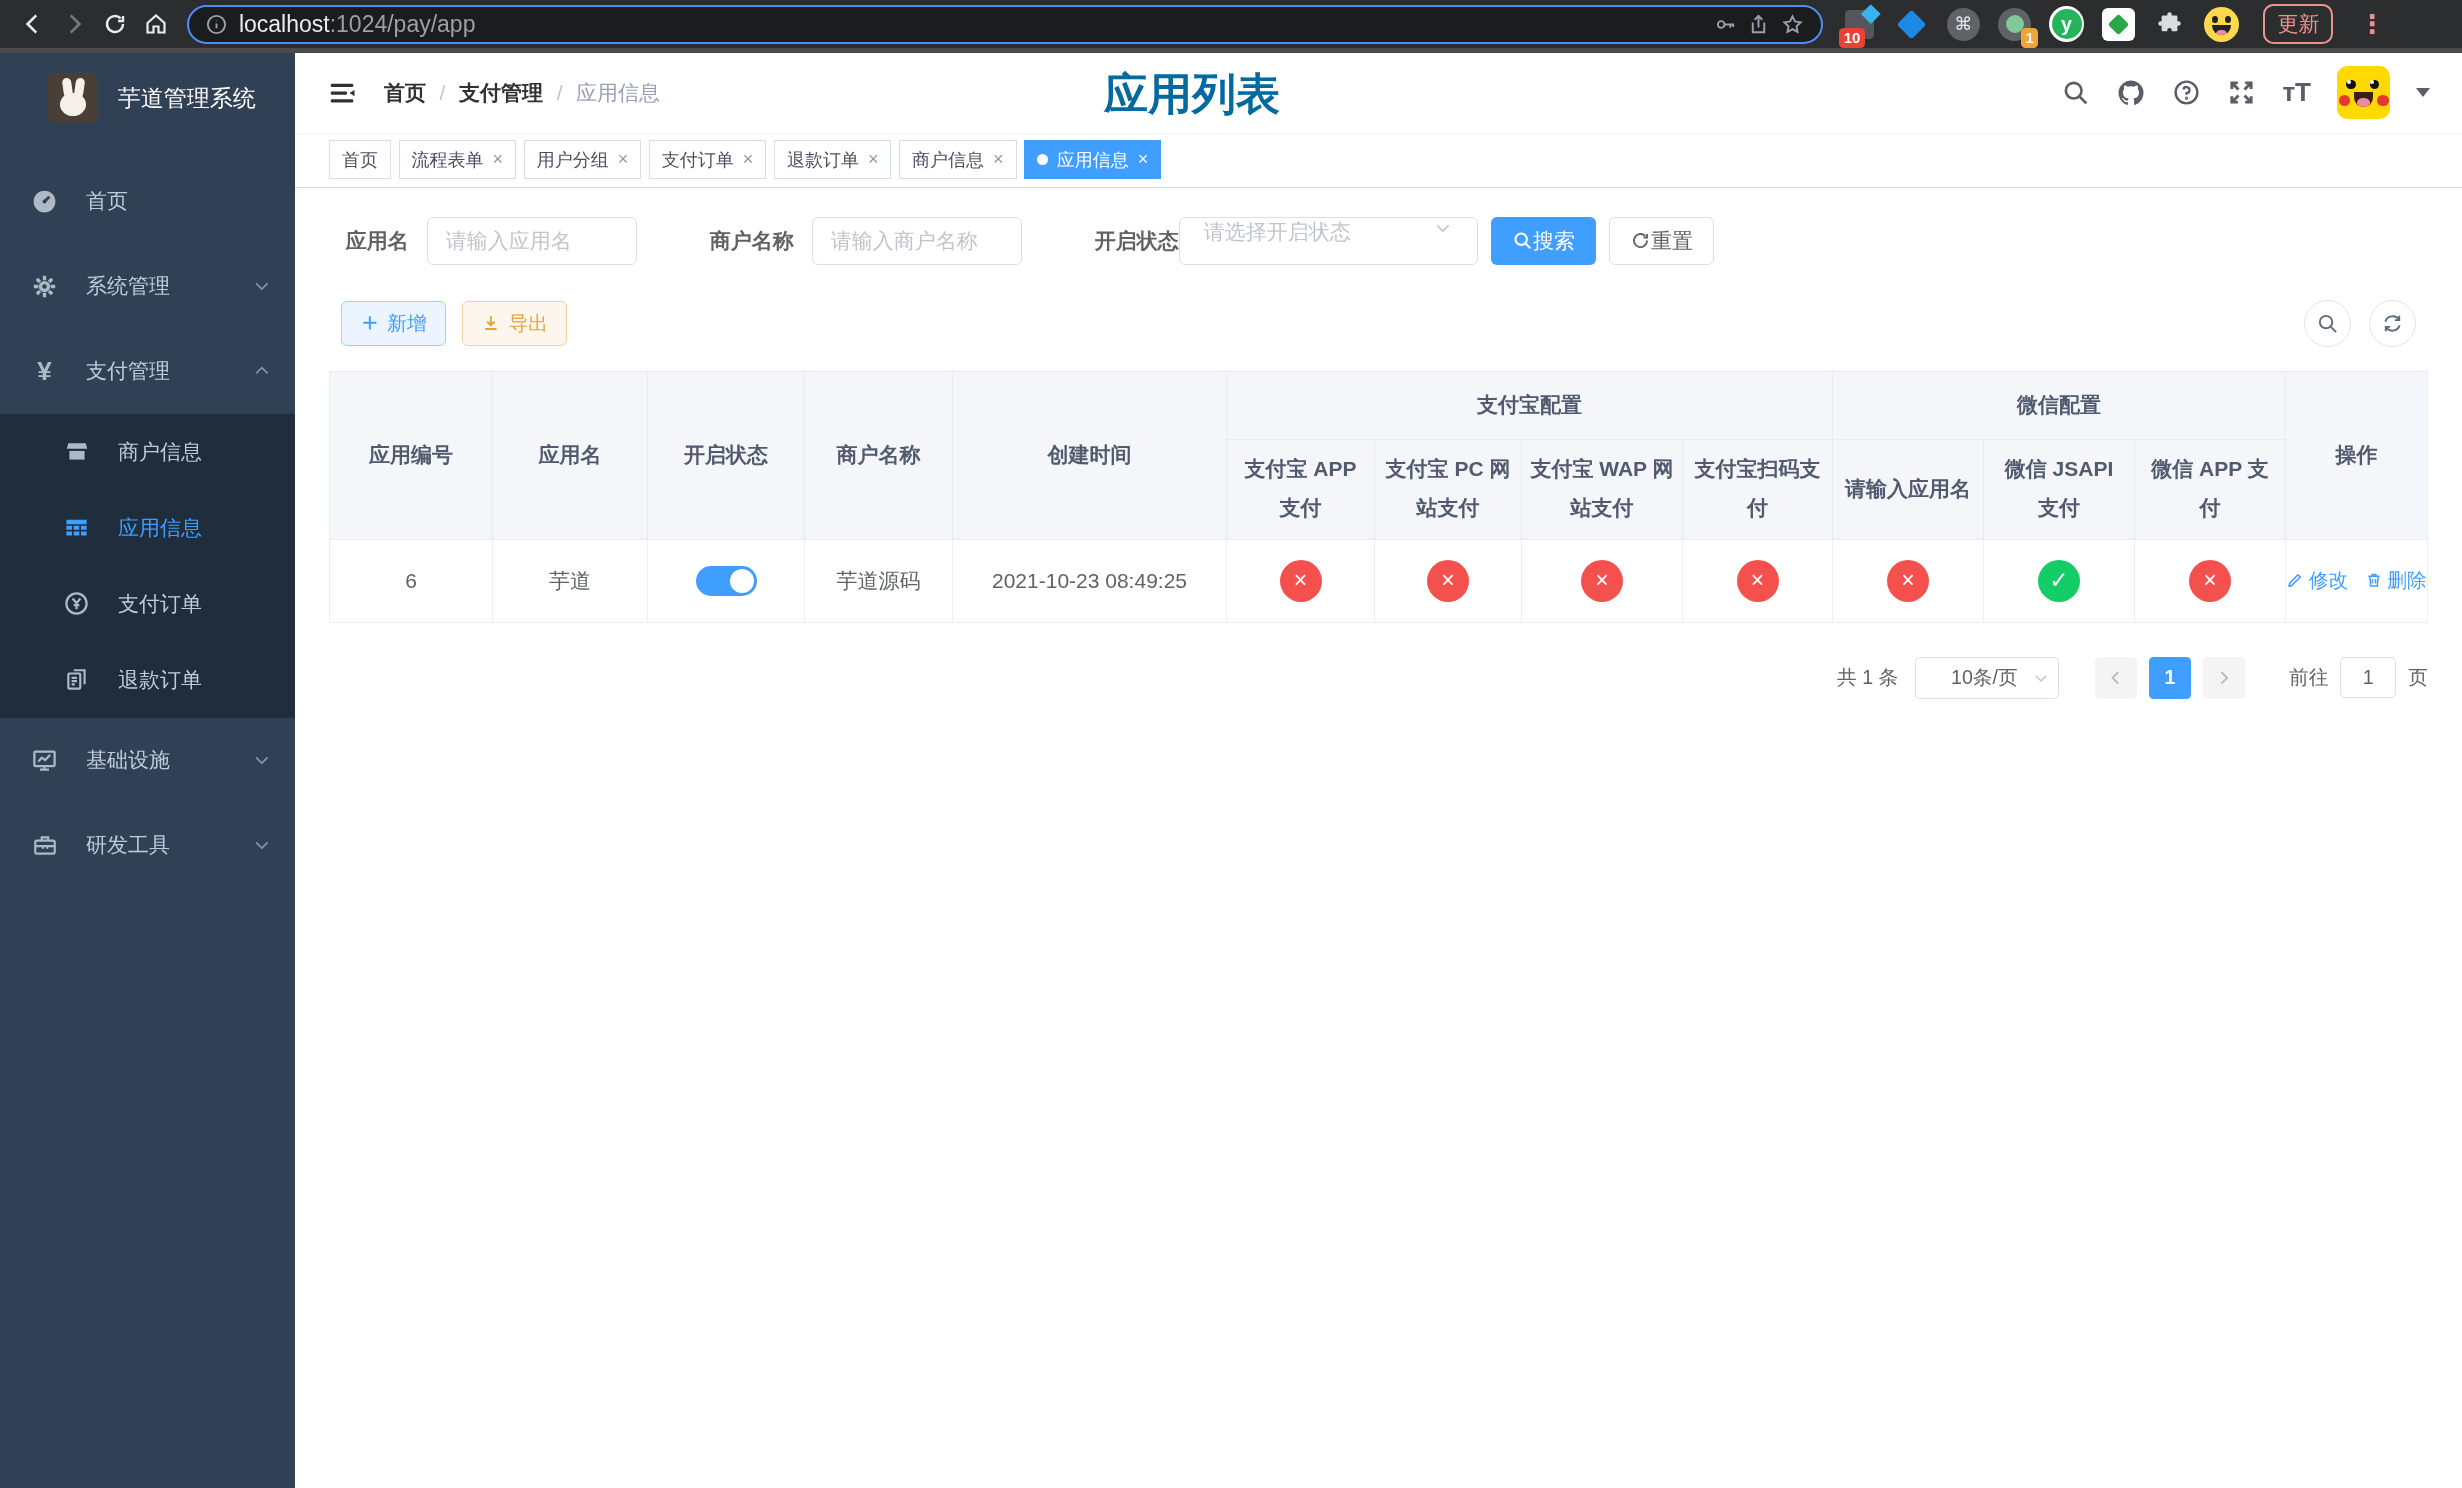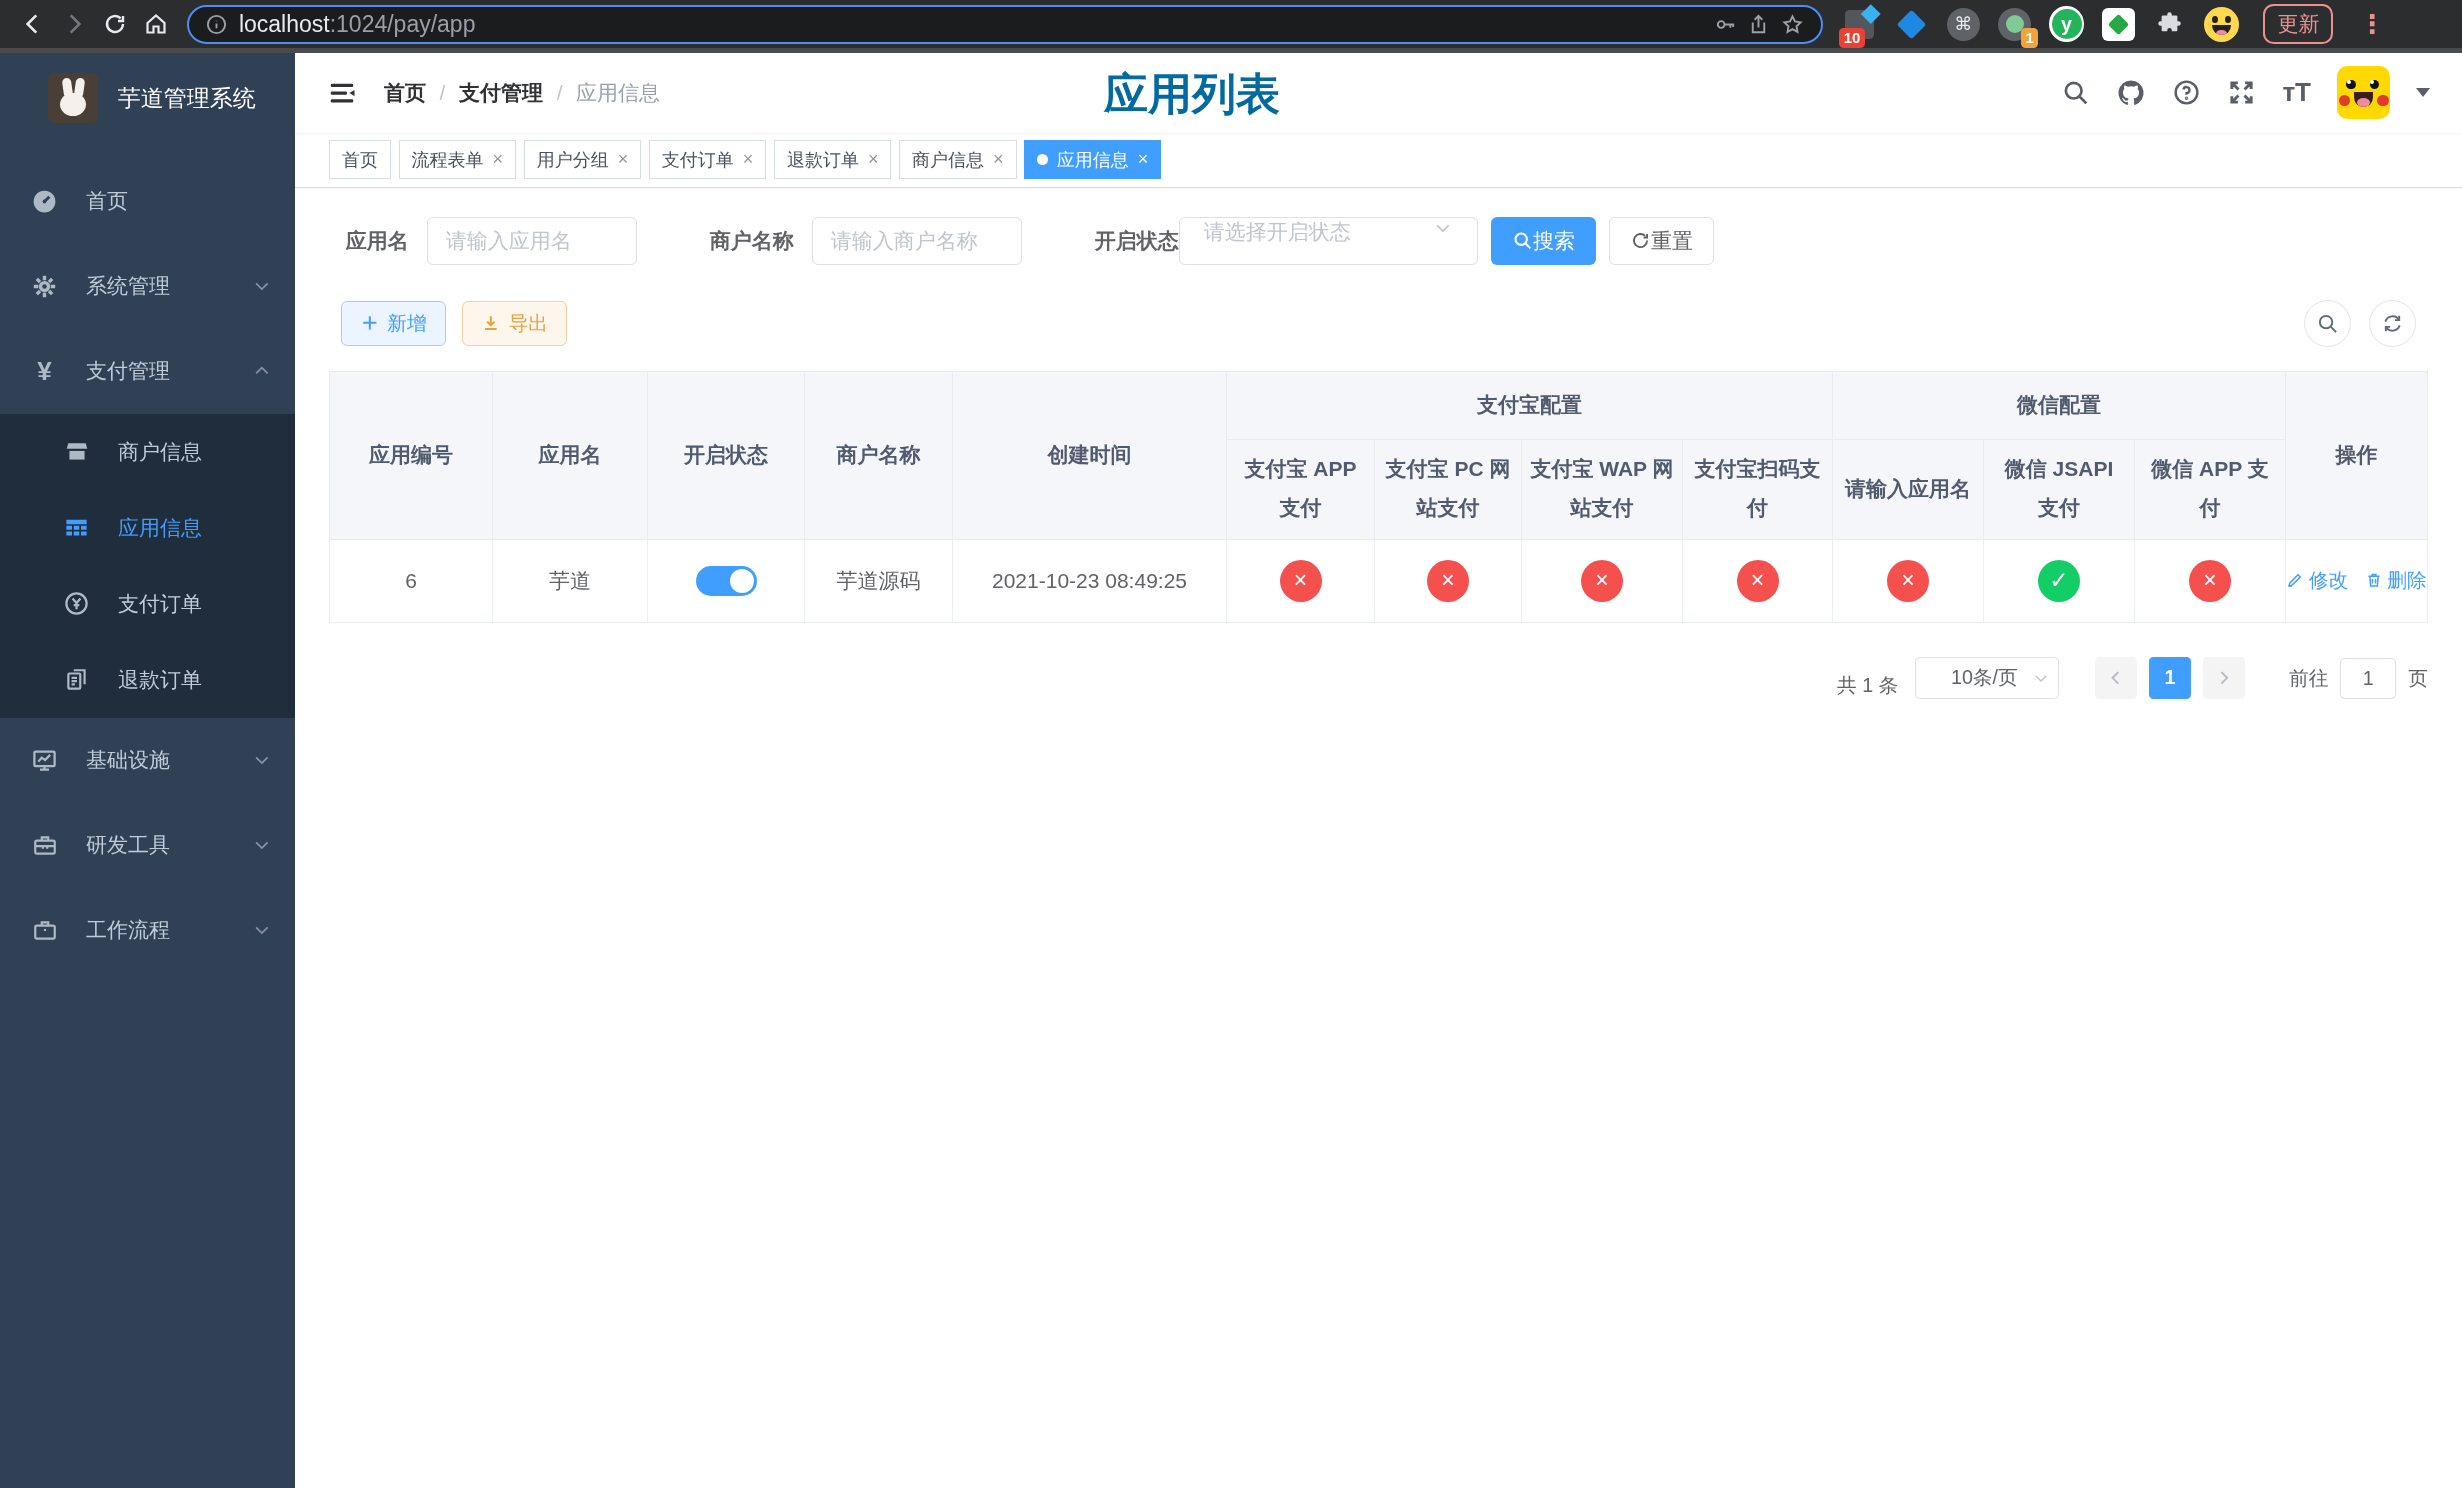--- a/index.html
+++ b/index.html
@@ -121,21 +121,21 @@
   .grid td { border:0.8px solid #ebeef5; height:83px; text-align:center; font-size:21px; color:#606266; background:#fff; }
   .switch { width:61px; height:30px; border-radius:15px; background:#409eff; position:relative; display:inline-block; vertical-align:middle; cursor:pointer; }
   .switch .knob { position:absolute; right:3px; top:3px; width:24px; height:24px; border-radius:50%; background:#fff; }
   .status-circle { width:42px; height:42px; border-radius:50%; display:inline-flex; align-items:center; justify-content:center; color:#fff; font-size:23px; line-height:1; }
   .status-circle.red { background:#f4504e; }
   .status-circle.green { background:#13ce66; }
   .op-link { color:#409eff; font-size:19.7px; display:inline-flex; align-items:center; gap:4.5px; cursor:pointer; white-space:nowrap; }
   .op-link + .op-link { margin-left:16.7px; }
 
   
-  .pagination { width:2099px; margin-top:34px; display:flex; align-items:flex-end; justify-content:flex-end; font-size:19.7px; color:#606266; }
+  .pagination { width:2099px; margin-top:34px; display:flex; align-items:center; justify-content:flex-end; font-size:19.7px; color:#606266; }
   .pg-total { margin-right:16.7px; white-space:nowrap; }
   .pg-size { width:144px; height:42px; border:0.8px solid #dcdfe6; border-radius:4.5px; display:flex; align-items:center; padding:0 15px 0 21px; margin-right:36px; cursor:pointer; }
   .pg-size span { flex:1; white-space:nowrap;margin-left:14px; }
   .pg-size .sel-chev { color:#c0c4cc; }
   .pg-btn { min-width:42px; height:42px; border-radius:4.5px; background:#f4f4f5; color:#b6bac1; display:flex; align-items:center; justify-content:center; cursor:pointer; }
   .pg-num { min-width:42px; height:42px; border-radius:4.5px; background:#409eff; color:#fff; font-weight:700; display:flex; align-items:center; justify-content:center; margin:0 12px; cursor:pointer; }
   .pg-goto { margin-left:44px; display:flex; align-items:center; gap:12px; white-space:nowrap; }
   .pg-input { width:56px; height:41px; border:0.8px solid #dcdfe6; border-radius:4.5px; text-align:center; font-size:19.7px; color:#606266; outline:none; }
 </style>
 </head>
@@ -341,34 +341,20 @@
         </span>
       </div>
       <div class="menu-item">
         <span class="mi-icon">
           <svg width="26" height="26" viewBox="0 0 24 24" fill="none" stroke="currentColor" stroke-width="2">
               <rect x="3" y="8" width="18" height="12" rx="1.5"></rect>
               <path d="M9 8V5h6v3M3 13h18M10 13v2.5M14 13v2.5"></path>
             </svg>
         </span>
         <span class="mi-label">研发工具</span>
-        <span class="chev">
-          <svg width="19.7" height="19.7" viewBox="0 0 24 24" fill="none" stroke="currentColor" stroke-width="2">
-              <path d="M5 9l7 7 7-7"></path>
-            </svg>
-        </span>
-      </div>
-      <div class="menu-item">
-        <span class="mi-icon">
-          <svg width="26" height="26" viewBox="0 0 24 24" fill="none" stroke="currentColor" stroke-width="2">
-              <rect x="3" y="8" width="18" height="12" rx="1.5"></rect>
-              <path d="M9 8V5h6v3M11 12h2"></path>
-            </svg>
-        </span>
-        <span class="mi-label">工作流程</span>
         <span class="chev">
           <svg width="19.7" height="19.7" viewBox="0 0 24 24" fill="none" stroke="currentColor" stroke-width="2">
               <path d="M5 9l7 7 7-7"></path>
             </svg>
         </span>
       </div>
     </div>
   </div>
 
   <div class="main">

